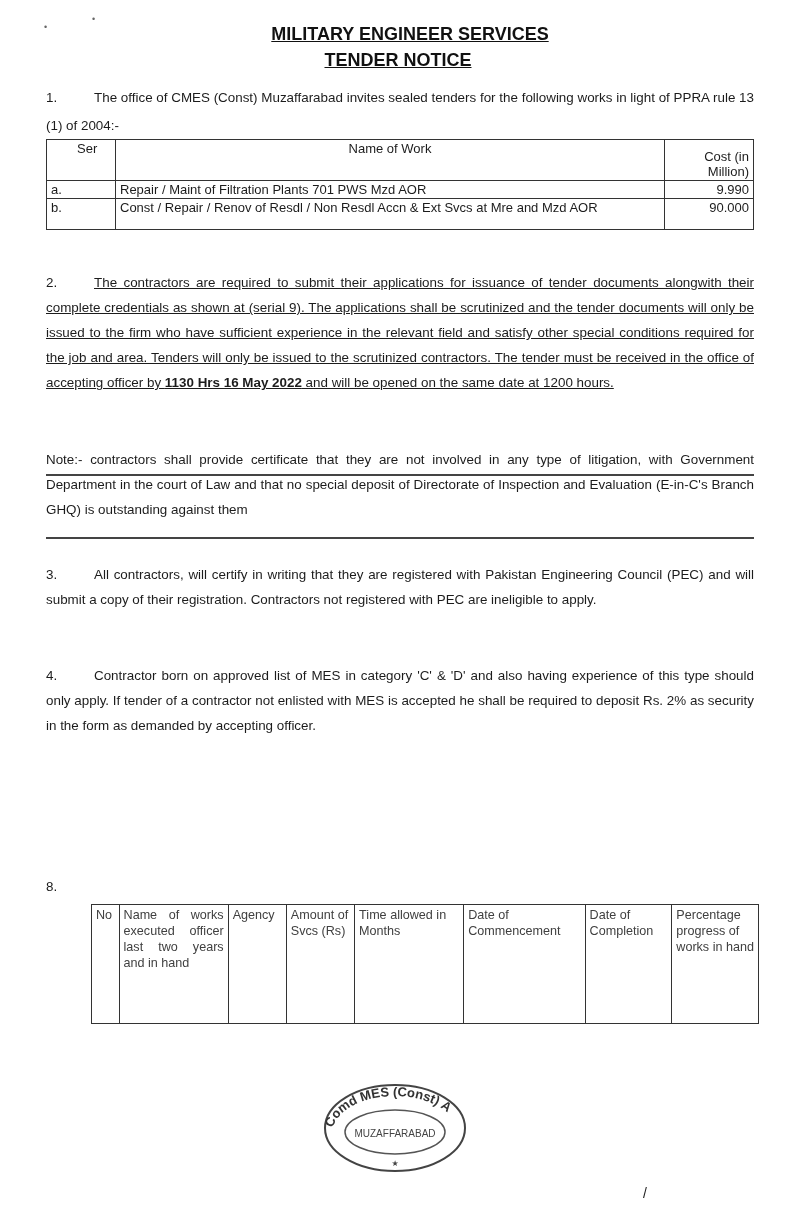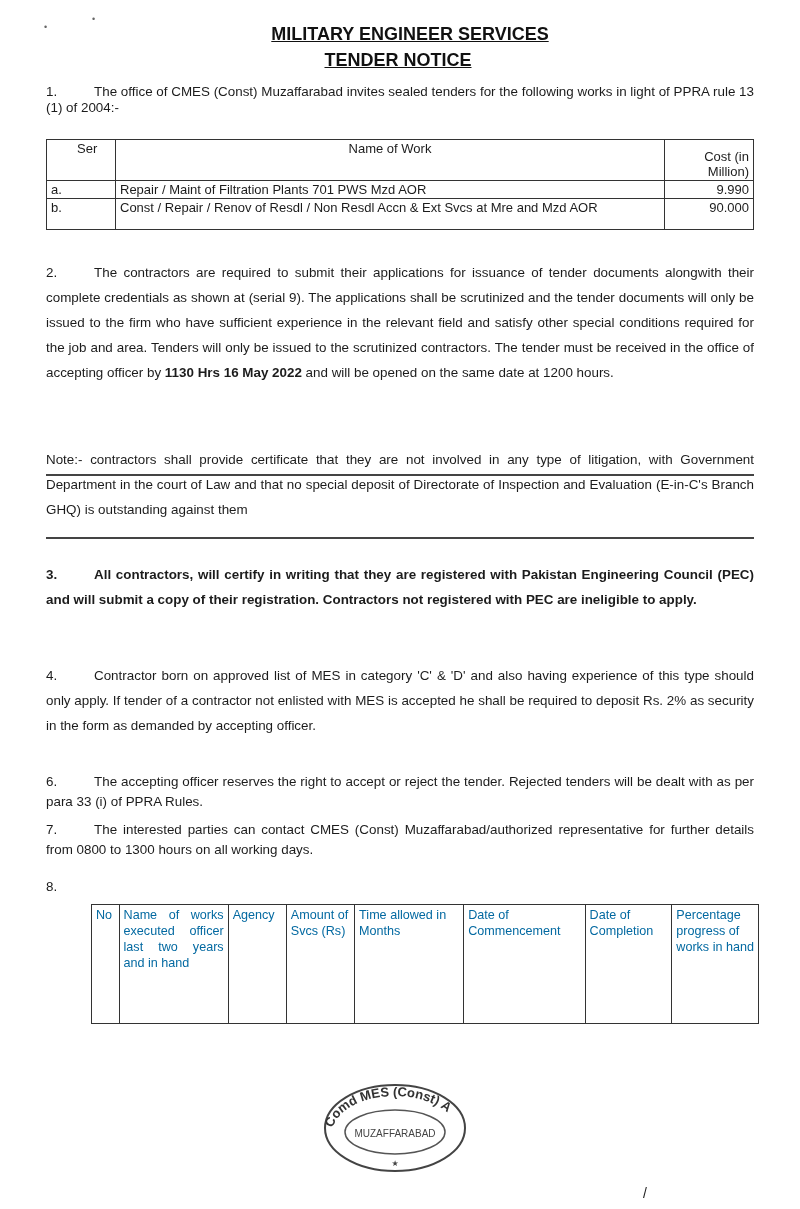--- a/index.html
+++ b/index.html
@@ -7,31 +7,31 @@
          font-family:"Liberation Sans", sans-serif; color:#1a1a1a; }
   .page { position:absolute; left:0; top:0; width:800px; height:1209px; }
   .title { position:absolute; left:0; width:800px; text-align:center; font-weight:bold;
            font-size:18px; text-decoration:underline; letter-spacing:0px; color:#111; }
   .t1 { top:24px; left:10px; }
   .t2 { top:50px; left:-2px; }
   .speck { position:absolute; font-size:9px; color:#666; }
   .para { position:absolute; left:46px; width:708px; font-size:13.4px; line-height:25px;
           text-align:justify; color:#1c1c1c; }
   .para .num { display:inline-block; width:48px; }
-  .p1 { top:84px; line-height:16px; }
+  .p1 { top:84px; line-height:28px; }
   table { border-collapse:collapse; position:absolute; }
   .works { left:46px; top:139px; width:708px; font-size:13px; }
   .works td, .works th { border:1.5px solid #333; padding:1px 4px; font-weight:normal; color:#1c1c1c; }
   .works th { vertical-align:top; }
   .c-ser { width:34px; text-align:left; }
   .c-cost { width:80px; text-align:right; }
   .rule { position:absolute; height:1.5px; background:#444; }
   .bold { font-weight:bold; }
   .prog { left:91px; top:904px; width:668px; font-size:12.6px; }
-  .prog td { border:1.5px solid #333; vertical-align:top; padding:2px 4px; height:114px; line-height:16px; color:#0369a1;margin-top:44px; }
+  .prog td { border:1.5px solid #333; vertical-align:top; padding:2px 4px; height:114px; line-height:16px; color:#404040;margin-top:44px; }
   .stamp { position:absolute; left:322px; top:1082px; width:146px; height:92px; }
   .mark { position:absolute; left:643px; top:1185px; font-size:14px; color:#222; }
 </style>
 </head>
 <body>
 
 <div class="page">
   <span class="speck" style="left:44px;top:22px;">•</span>
   <span class="speck" style="left:92px;top:14px;">•</span>
 
@@ -55,44 +55,38 @@
       <td class="c-cost">9.990</td>
     </tr>
     <tr>
       <td class="c-ser" style="height:28px;vertical-align:top;">b.</td>
       <td style="vertical-align:top;">Const / Repair / Renov of Resdl / Non Resdl Accn &amp; Ext Svcs at Mre and Mzd AOR</td>
       <td class="c-cost" style="vertical-align:top;">90.000</td>
     </tr>
   </tbody>
     </table>
 
-  <div class="para" style="top:260px;">
+  <div class="para" style="top:270px;text-decoration:underline;">
     <span class="num">2.</span><span>The contractors are required to submit their applications for issuance of tender documents alongwith their complete credentials as shown at (serial 9). The applications shall be scrutinized and the tender documents will only be issued to the firm who have sufficient experience in the relevant field and satisfy other special conditions required for the job and area. Tenders will only be issued to the scrutinized contractors. The tender must be received in the office of accepting officer by </span><span class="bold">1130 Hrs 16 May 2022</span><span> and will be opened on the same date at 1200 hours.</span>
   </div>
 
   <div class="para" style="top:447px;">Note:- contractors shall provide certificate that they are not involved in any type of litigation, with Government Department in the court of Law and that no special deposit of Directorate of Inspection and Evaluation (E-in-C's Branch GHQ) is outstanding against them</div>
   <div class="rule" style="left:46px;top:474px;width:708px;"></div>
   <div class="rule" style="left:46px;top:537px;width:708px;"></div>
 
-  <div class="para" style="top:562px;font-weight:bold;">
+  <div class="para" style="top:562px;">
     <span class="num">3.</span><span>All contractors, will certify in writing that they are registered with Pakistan Engineering Council (PEC) and will submit a copy of their registration. Contractors not registered with PEC are ineligible to apply.</span>
   </div>
 
   <div class="para" style="top:643px;margin-top:20px;">
     <span class="num">4.</span><span>Contractor born on approved list of MES in category 'C' &amp; 'D' and also having experience of this type should only apply. If tender of a contractor not enlisted with MES is accepted he shall be required to deposit Rs. 2% as security in the form as demanded by accepting officer.</span>
   </div>
 
 
-  <div class="para" style="top:772px;line-height:20px;">
-    <span class="num">6.</span><span>The accepting officer reserves the right to accept or reject the tender. Rejected tenders will be dealt with as per para 33 (i) of PPRA Rules.</span>
-  </div>
 
-  <div class="para" style="top:820px;line-height:20px;">
-    <span class="num">7.</span><span>The interested parties can contact CMES (Const) Muzaffarabad/authorized representative for further details from 0800 to 1300 hours on all working days.</span>
-  </div>
 
   <div class="para" style="top:874px;">
     <span class="num">8.</span>
   </div>
 
   <table class="prog">
     <tbody>
         <tr>
       <td style="width:18px;">No</td>
       <td style="width:98px;text-align:justify;">Name of works executed officer last two years and in hand</td>

